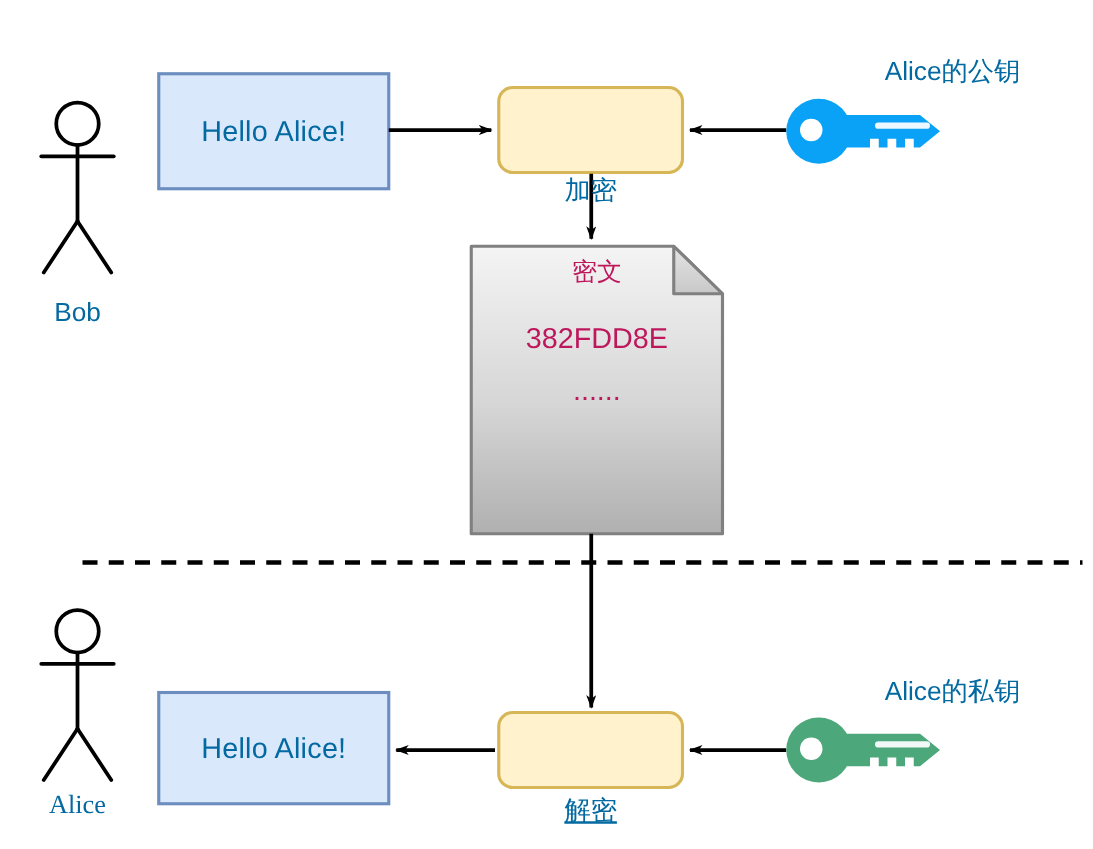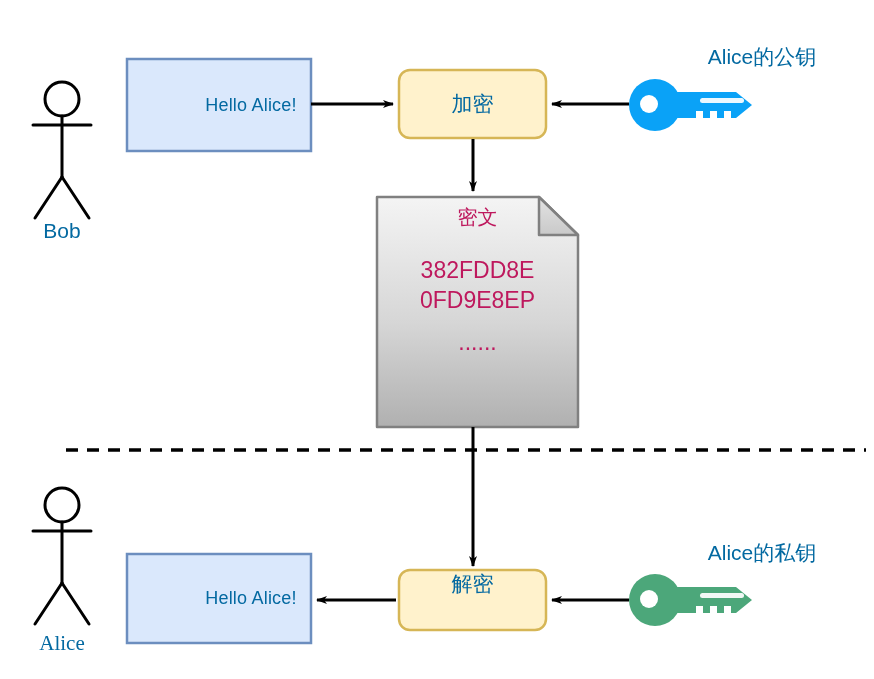--- a/index.html
+++ b/index.html
@@ -27,26 +27,26 @@
   .node-label {
     position: absolute;
     display: flex;
     align-items: center;
     justify-content: center;
     text-align: center;
     color: #0369a1;
     pointer-events: none;
   }
   .msg-box-label {
-    font-size: 18px;
+    font-size: 23px;
     letter-spacing: 0.2px;
-    padding-left: 32px;
   }
   .proc-box-label {
     font-size: 21px;
+    margin-top: 48px;
   }
   .actor-label {
     font-size: 21px;
   }
   .key-caption {
     font-size: 21px;
   }
   .doc-title {
     font-size: 20px;
   }
@@ -143,32 +143,31 @@
                L717,613 L717,606 L710,606 L710,613 L703,613 L703,606 L696,606 L696,613
                L672,613 Z" fill="#4CA77A"></path>
       <rect x="700" y="593" width="44" height="5" rx="2.5" fill="#ffffff" opacity="0.92"></rect>
     </g>
   </svg>
 
   <div class="node-label msg-box-label" style="left:127px; top:59px; width:184px; height:92px;">Hello Alice!</div>
 
   <div class="node-label proc-box-label" style="left:399px; top:70px; width:147px; height:68px;">加密</div>
 
-  <div class="node-label actor-label" style="left:12px; top:216px; width:100px; height:30px;">Bob</div>
+  <div class="node-label actor-label" style="left:12px; top:236px; width:100px; height:30px;">Bob</div>
 
   <div class="node-label key-caption" style="left:662px; top:42px; width:200px; height:30px;">Alice的公钥</div>
 
   <div class="doc-text-wrap" style="left:377px; top:200px; width:201px;">
     <div class="doc-title" style="margin-top:4px;">密文</div>
     <div class="doc-line" style="margin-top:24px;">382FDD8E</div>
-    <div class="doc-line">0FD9E8EP</div>
     <div class="doc-line" style="margin-top:12px;">......</div>
   </div>
 
   <div class="node-label msg-box-label" style="left:127px; top:554px; width:184px; height:89px;">Hello Alice!</div>
 
-  <div class="node-label proc-box-label" style="left:399px; top:554px; width:147px; height:60px;">解密</div>
+  <div class="node-label proc-box-label" style="left:399px; top:570px; width:147px; height:60px;text-decoration:underline;">解密</div>
 
   <div class="node-label actor-label" style="left:12px; top:628px; width:100px; height:30px;font-family:Liberation Serif, serif;">Alice</div>
 
   <div class="node-label key-caption" style="left:662px; top:538px; width:200px; height:30px;">Alice的私钥</div>
 
 </div>
 
 </body></html>

